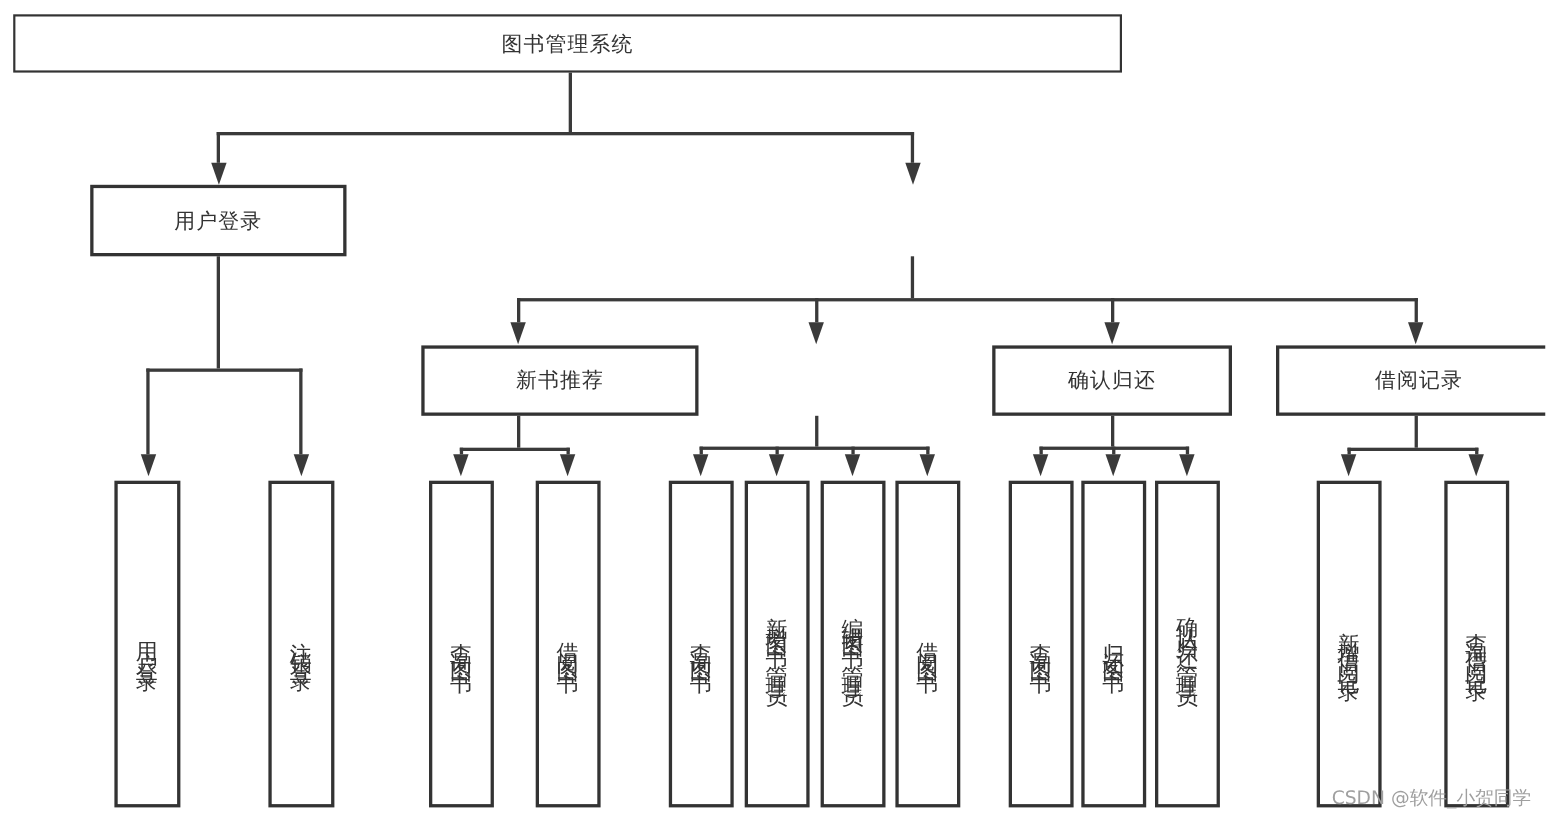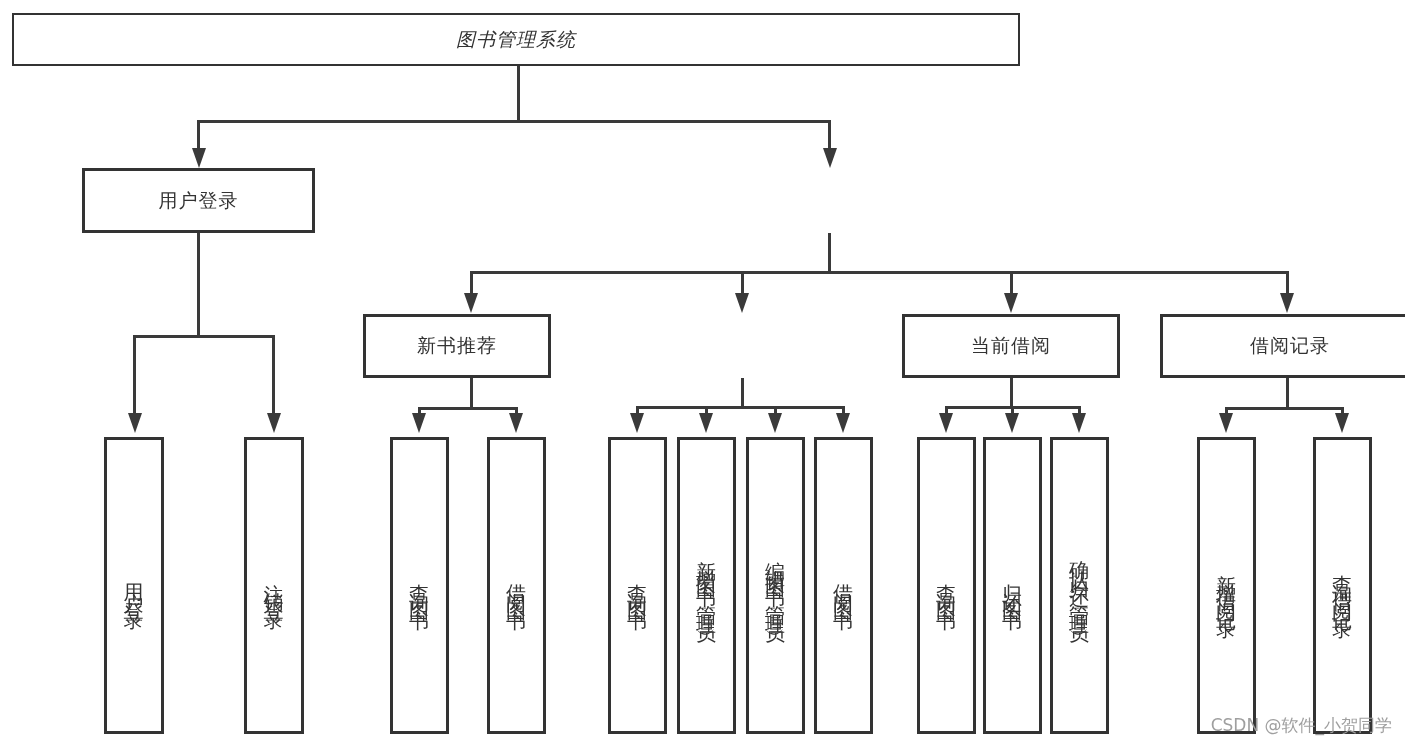--- a/index.html
+++ b/index.html
@@ -16,21 +16,21 @@
     box-sizing: border-box;
     background: #ffffff;
     border: 3px solid #333333;
     color: #333333;
     display: flex;
     align-items: center;
     justify-content: center;
     font-size: 19px;
     letter-spacing: 1px;
   }
-  .root { border-width: 2px; font-size: 19px; font-style: italic; }
+  .root { border-width: 2px; font-size: 19px; }
   .leaf {
     writing-mode: vertical-rl;
     text-orientation: mixed;
     font-size: 20px;
     letter-spacing: 9px;
     line-height: 1;
   }
   .vline { position: absolute; width: 3px; background: #3a3a3a; }
   .hline { position: absolute; height: 3px; background: #3a3a3a; }
   .arrow {
@@ -78,22 +78,22 @@
   <div class="hline" style="left:470px;top:271px;width:819px"></div>
   <div class="vline" style="left:470px;top:271px;height:22px"></div>
   <div class="vline" style="left:741px;top:271px;height:22px"></div>
   <div class="vline" style="left:1010px;top:271px;height:22px"></div>
   <div class="vline" style="left:1286px;top:271px;height:22px"></div>
   <div class="arrow" style="left:464px;top:293px"></div>
   <div class="arrow" style="left:735px;top:293px"></div>
   <div class="arrow" style="left:1004px;top:293px"></div>
   <div class="arrow" style="left:1280px;top:293px"></div>
 
-  <div class="node" style="left:363px;top:314px;width:188px;height:64px">新书推荐</div>
-  <div class="node" style="left:902px;top:314px;width:218px;height:64px">当前借阅</div>
+  <div class="node" style="left:383px;top:314px;width:252px;height:64px">新书推荐</div>
+  <div class="node" style="left:902px;top:314px;width:218px;height:64px">确认归还</div>
   <div class="node" style="left:1160px;top:314px;width:260px;height:64px">借阅记录</div>
 
   <div class="vline" style="left:470px;top:378px;height:29px"></div>
   <div class="hline" style="left:418px;top:407px;width:100px"></div>
   <div class="vline" style="left:418px;top:407px;height:6px"></div>
   <div class="vline" style="left:515px;top:407px;height:6px"></div>
   <div class="arrow" style="left:412px;top:413px"></div>
   <div class="arrow" style="left:509px;top:413px"></div>
   <div class="node leaf" style="left:390px;top:437px;width:59px;height:297px">查询图书</div>
   <div class="node leaf" style="left:487px;top:437px;width:59px;height:297px">借阅图书</div>

